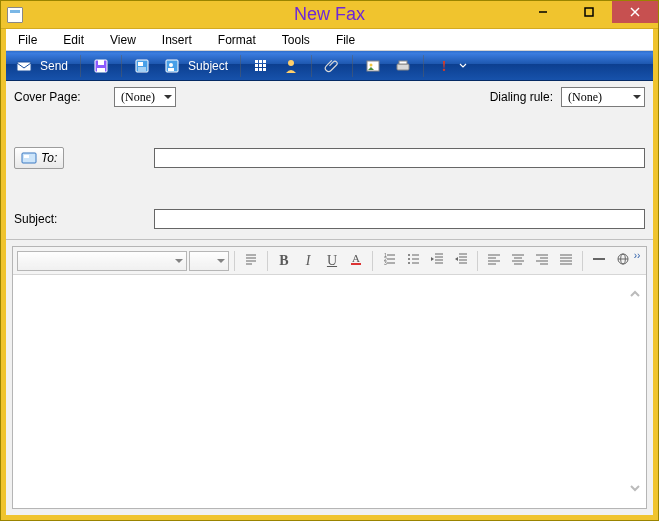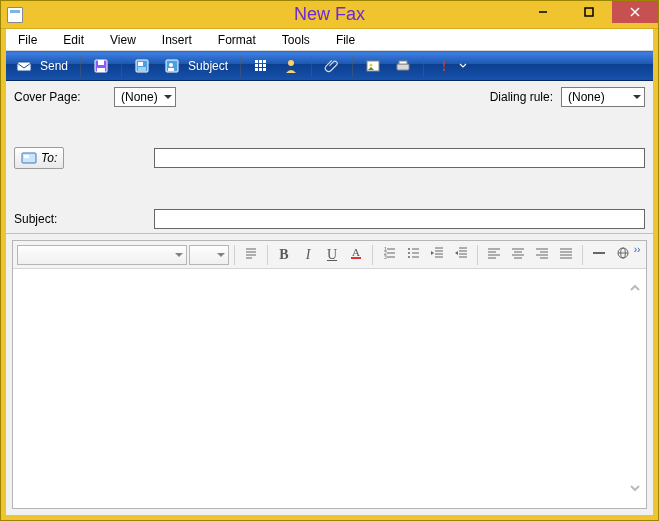--- a/index.html
+++ b/index.html
@@ -53,35 +53,35 @@
   
   .outer-gold {
     flex:1; display:flex; flex-direction:column;
     border-left:5px solid #F0C42E;
     border-right:5px solid #F0C42E;
     border-bottom:5px solid #F0C42E;
     background:#f1f1f1;
   }
   
   .hdr {
-    padding:6px 8px 4px 8px;
+    padding:6px 8px 10px 8px;
     display:grid;
     grid-template-columns:100px 1fr;
     row-gap:6px; column-gap:6px;
     align-items:center;
     background:#f1f1f1;
     border-bottom:1px solid #c0c0c0;
     gap:40px;
   }
   .hdr .row1 { grid-column:1 / span 2; display:flex; align-items:center;}
   .row1 .lpad{ width:100px;}
   .row1 .spacer{flex:1;}
   .lbl-text{ font-size:12px;}
   .dropdown {
-    height:20px; border:1px solid #7a7a7a; background:#fff; display:flex; align-items:center; padding:0 16px 0 6px; position:relative; min-width:62px;
+    height:20px; border:1px solid #7a7a7a; background:#fff; display:flex; align-items:center; padding:0 16px 0 6px; position:relative; min-width:62px;font-family:Liberation Serif, serif;
   }
   .dropdown .cv { font-size:12px;}
   .dropdown::after {
     content:""; position:absolute; right:3px; top:50%; margin-top:-2px;
     border:4px solid transparent; border-top-color:#333;
   }
   .to-btn {
     display:inline-flex; align-items:center; gap:4px;
     height:22px; padding:0 6px; border:1px solid #9c9c9c; background:linear-gradient(#fff,#e9e9e9); border-radius:2px;font-style:italic;
   }

